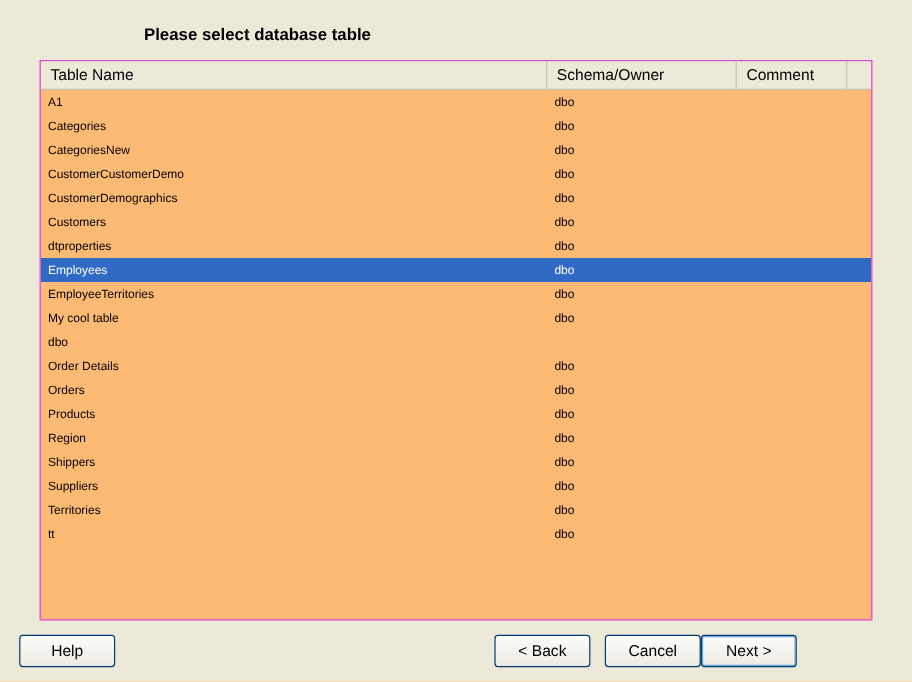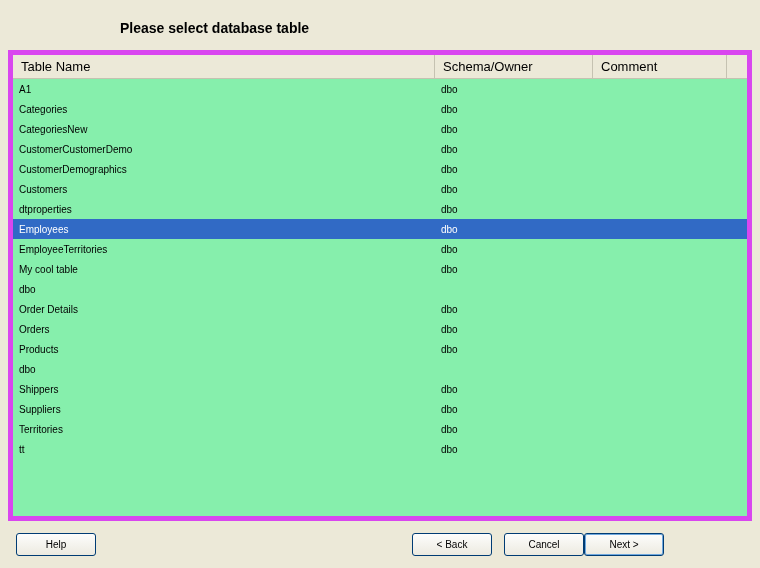--- a/index.html
+++ b/index.html
@@ -23,23 +23,23 @@
       padding: 8px;
     }
     .title {
       font-weight: bold;
       font-size: 14px;
       margin: 12px 0 14px 112px;
       color: #000;
     }
     .table-container {
       flex: 1;
-      border: 5px solid #d946ef;
-      background: #86efac;
-      margin: 0 0;
+      border: 1px solid #d946ef;
+      background: #fdba74;
+      margin: 0 25px;
       overflow: hidden;
     }
     .table-header {
       display: flex;
       background: #ece9d8;
       border-bottom: 1px solid #c5c2b1;
     }
     .th {
       padding: 4px 8px;
       color: #000;
@@ -91,21 +91,21 @@
     .button-bar {
       display: flex;
       padding: 12px 8px 4px 8px;
       align-items: center;
     }
     .btn {
       border: 1px solid #003c74;
       background: linear-gradient(#fdfdfc, #eceae0);
       padding: 5px 0;
       font-family: inherit;
-      font-size: 10px;
+      font-size: 13px;
       border-radius: 3px;
       cursor: pointer;
       text-align: center;
     }
     .btn.help {
       width: 80px;
     }
     .btn.default-btn {
       box-shadow: inset 0 0 0 1px #6fa8de;
     }
@@ -201,20 +201,21 @@
           <div class="cell col-name">Orders</div>
           <div class="cell col-schema">dbo</div>
           <div class="cell col-comment"></div>
         </div>
         <div class="row">
           <div class="cell col-name">Products</div>
           <div class="cell col-schema">dbo</div>
           <div class="cell col-comment"></div>
         </div>
         <div class="row">
+          <div class="cell col-name">Region</div>
           <div class="cell col-schema">dbo</div>
           <div class="cell col-comment"></div>
         </div>
         <div class="row">
           <div class="cell col-name">Shippers</div>
           <div class="cell col-schema">dbo</div>
           <div class="cell col-comment"></div>
         </div>
         <div class="row">
           <div class="cell col-name">Suppliers</div>

